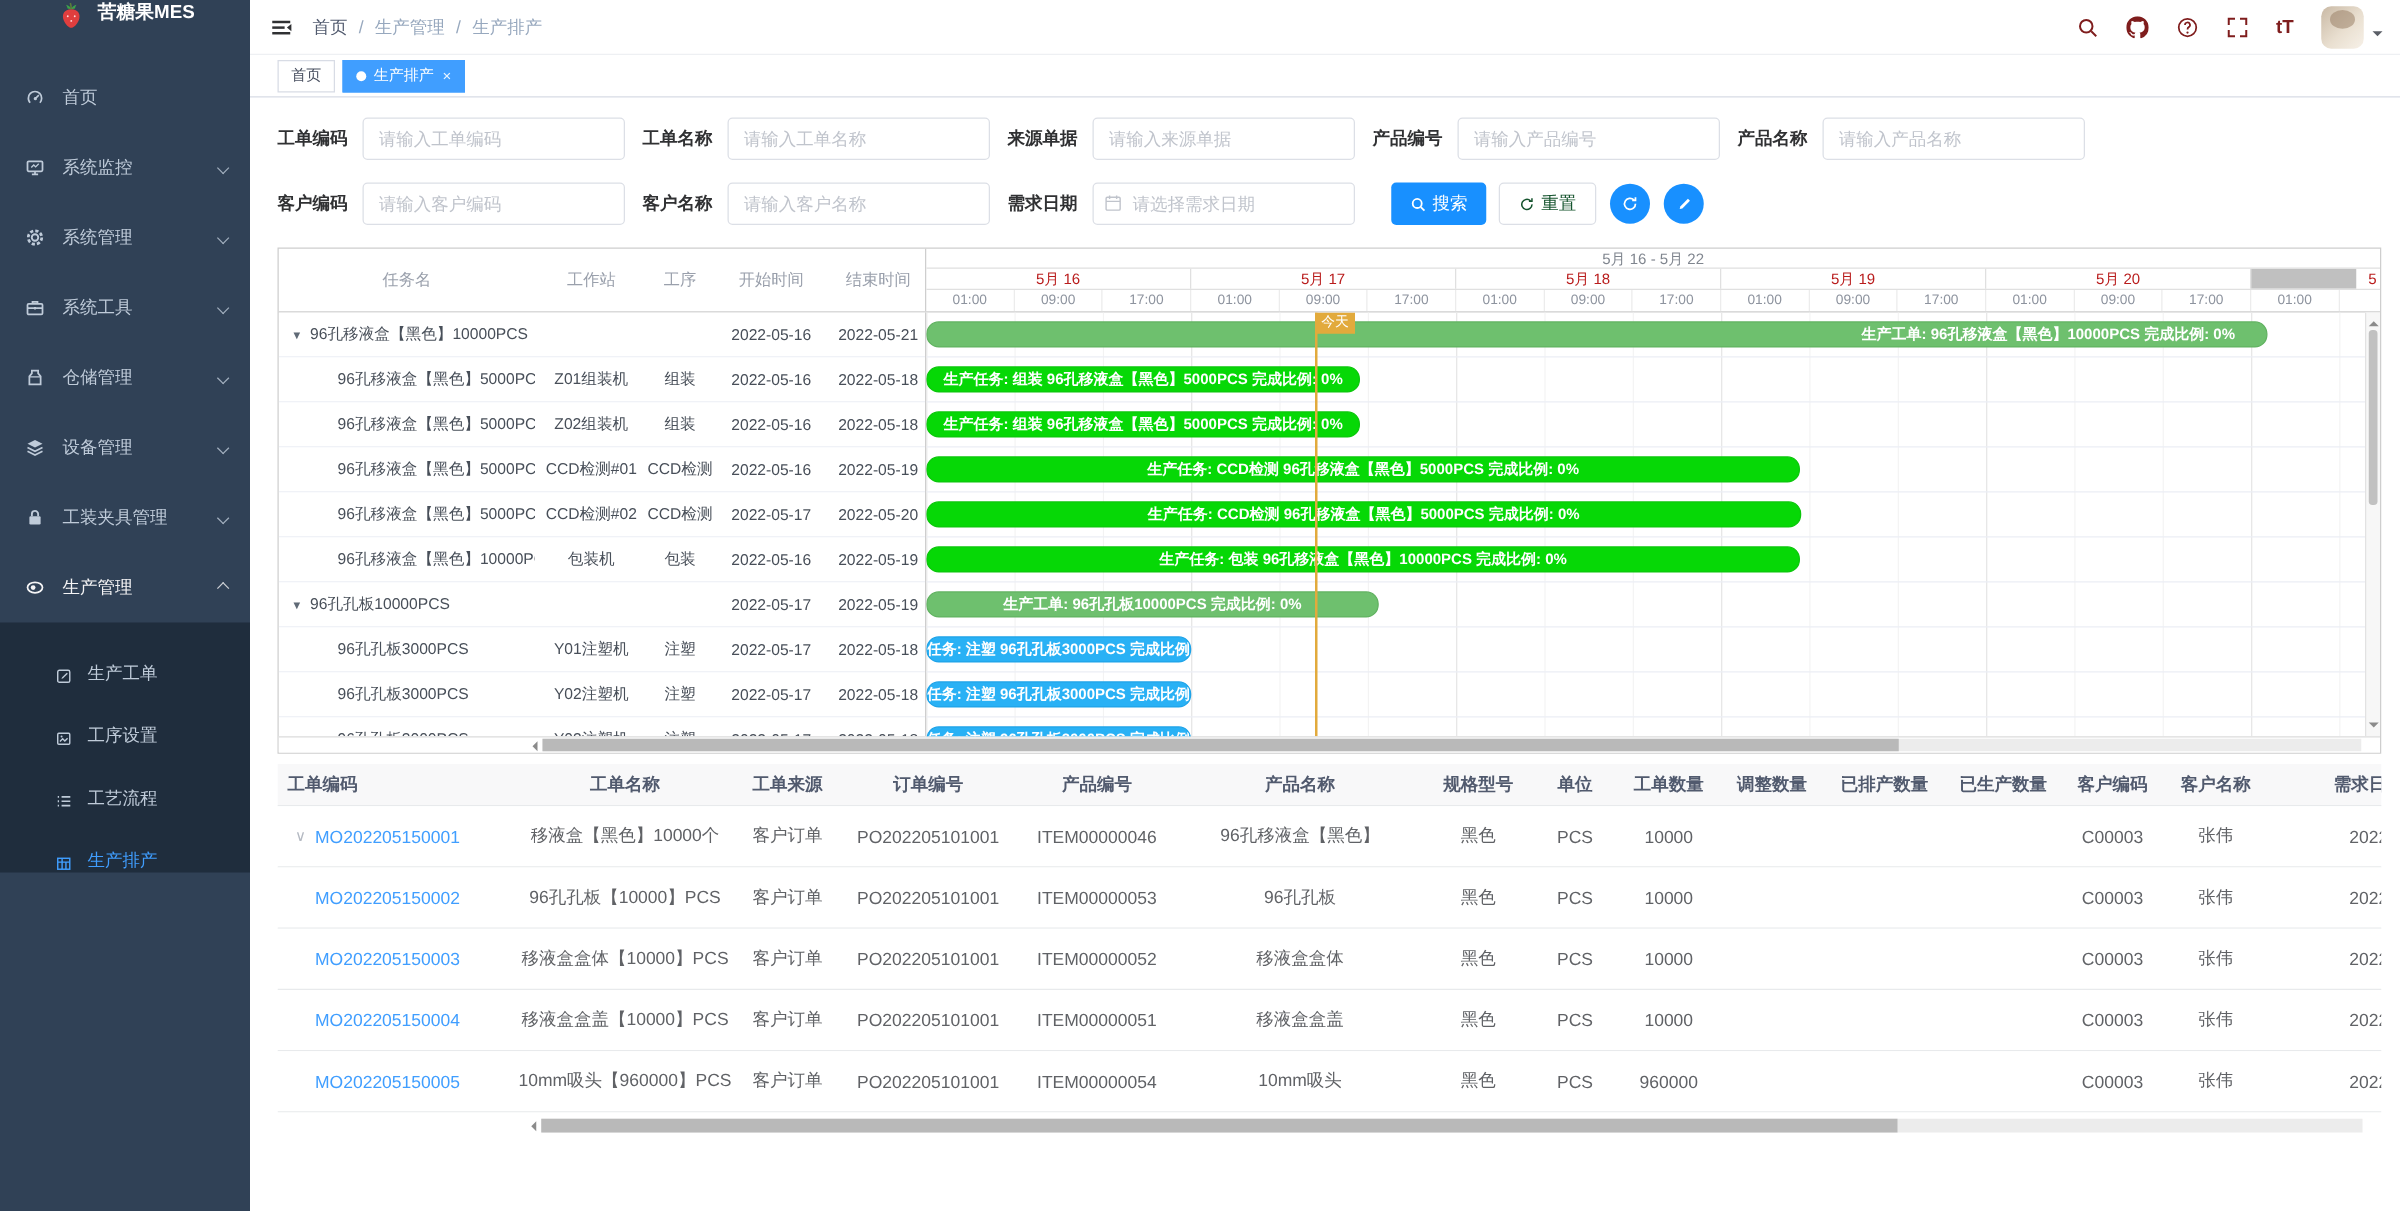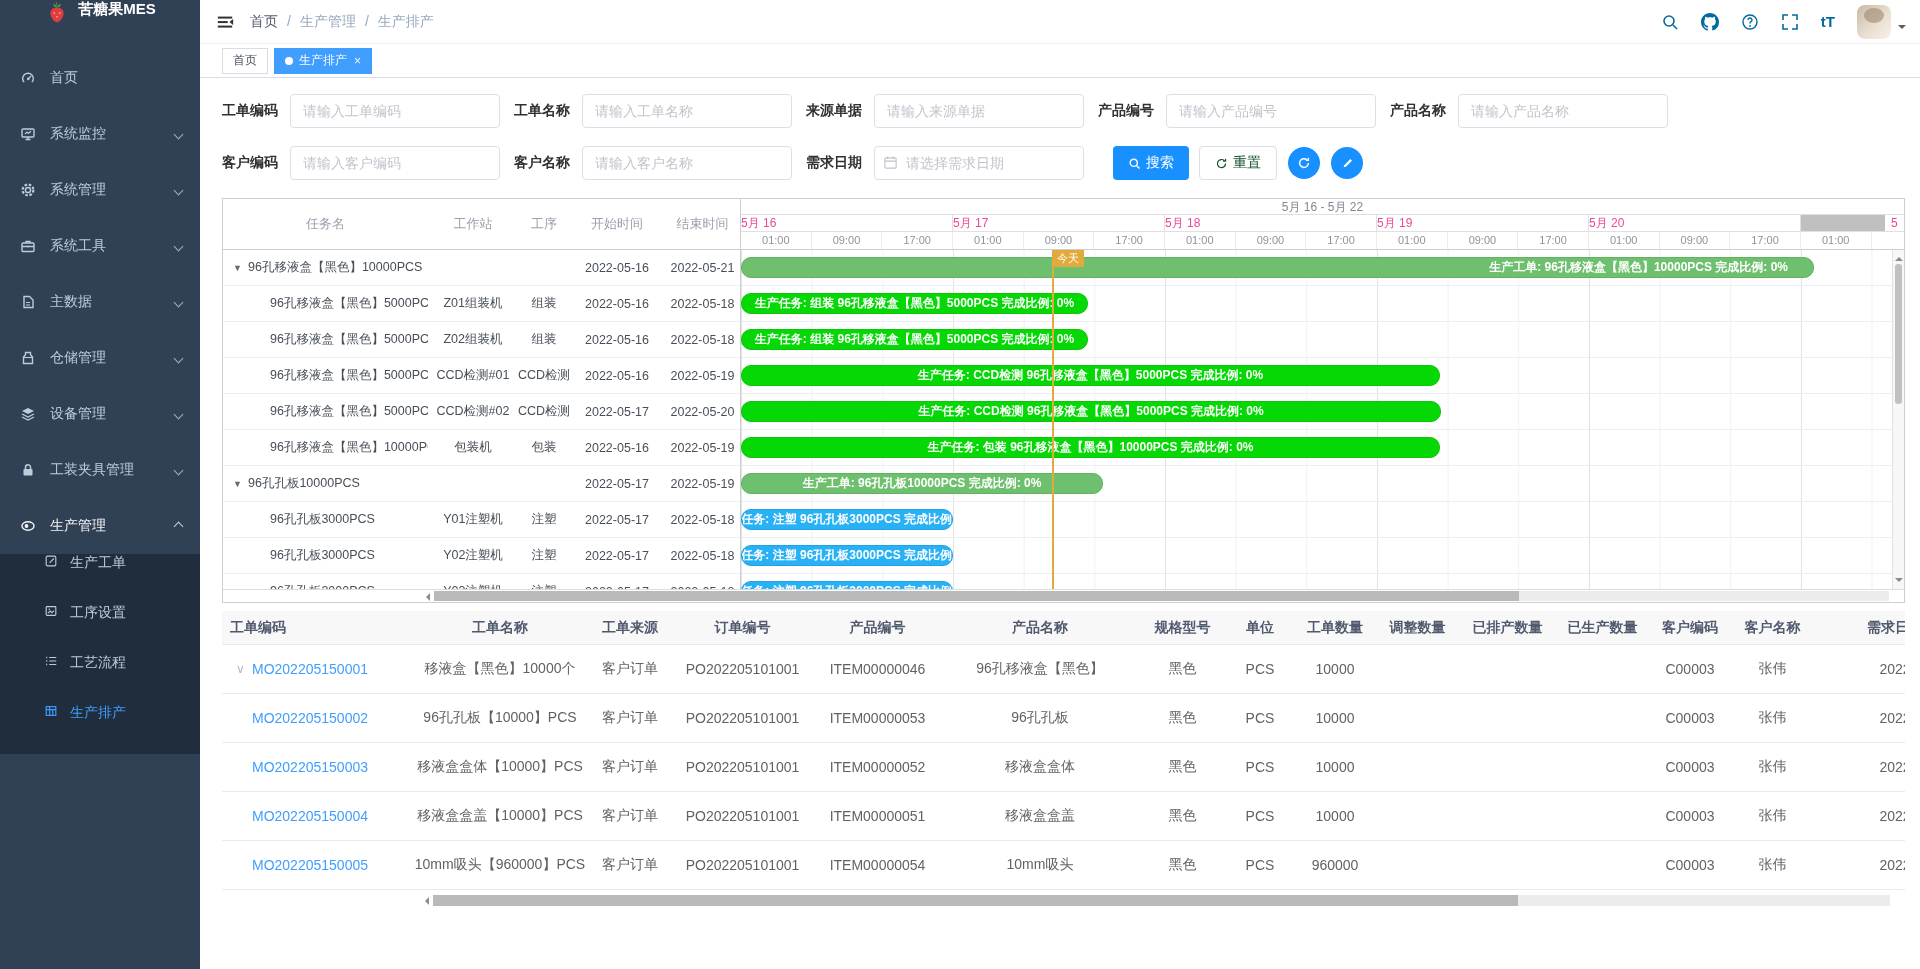--- a/index.html
+++ b/index.html
@@ -9,32 +9,32 @@
 
 .sidebar{position:fixed;left:0;top:0;bottom:0;width:200px;background:var(--sidebar-bg,#304156);z-index:10}
 .logo{height:50px;display:flex;align-items:flex-start;justify-content:center;gap:8px;cursor:pointer}
 .logo-title{color:#fff;font-weight:bold;font-size:15px}
 .s-item{height:56px;display:flex;align-items:center;padding:0 18px 0 20px;color:var(--sidebar-text,#bfcbd9);font-size:14px;cursor:pointer}
 .s-item .ic{width:16px;height:16px;margin-right:14px;flex:none}
 .arrow{margin-left:auto;width:7px;height:7px;border-right:1.4px solid currentColor;border-bottom:1.4px solid currentColor;transform:rotate(45deg);opacity:.8;flex:none}
 .s-item.expanded .arrow{transform:rotate(-135deg)}
 .s-item.active-parent{color:#f4f4f5}
 .submenu{background:var(--sidebar-sub-bg,#1f2d3d)}
-.sub-item{height:50px;display:flex;align-items:flex-start;padding-left:44px;color:var(--sidebar-text,#bfcbd9);font-size:14px;cursor:pointer}
+.sub-item{height:50px;display:flex;align-items:flex-end;padding-left:44px;color:var(--sidebar-text,#bfcbd9);font-size:14px;cursor:pointer}
 .sub-item .ic{width:14px;height:14px;margin-right:12px;flex:none}
 .sub-item.active{color:var(--accent,#409eff)}
 
 
 .main{margin-left:200px;height:100%}
 .navbar{height:44px;display:flex;align-items:center;border-bottom:1px solid #eef0f3;background:#fff}
 .hamburger{padding:0 16px;height:100%;display:flex;align-items:center;cursor:pointer;color:#303133}
 .breadcrumb{font-size:14px;color:#97a8be}
 .breadcrumb .b-home{color:#515a6e}
 .breadcrumb .sep{margin:0 9px;color:#97a8be}
-.nav-right{margin-left:auto;display:flex;align-items:center;gap:22px;padding-right:14px;color:#0369a1}
+.nav-right{margin-left:auto;display:flex;align-items:center;gap:22px;padding-right:14px;color:#7f1d1d}
 .nav-ic{width:18px;height:18px;cursor:pointer;flex:none}
 .font-ic{font-size:15px;font-weight:bold;cursor:pointer}
 .avatar-wrap{display:flex;align-items:flex-start;gap:7px;cursor:pointer}
 .avatar{width:34px;height:34px;border-radius:8px;background:linear-gradient(135deg,#c9b9a5,#e9dfd0 55%,#f7f1e8);position:relative;overflow:hidden}
 .avatar::after{content:"";position:absolute;left:7px;top:3px;width:20px;height:15px;border-radius:50%;background:#9b8268;opacity:.55}
 .caret-down{width:0;height:0;border:4px solid transparent;border-top-color:#5a5e66;margin-top:20px}
 
 
 .tabbar{height:34px;display:flex;align-items:center;gap:6px;padding-left:22px;border-bottom:1px solid #d8dce5;background:#fff}
 .tab{height:26px;display:flex;align-items:center;padding:0 10px;border:1px solid #d8dce5;background:#fff;font-size:12px;color:#495060;cursor:pointer}
@@ -60,21 +60,21 @@
 
 .gantt{margin:0 15px 0 22px;border:1px solid #cecece;background:#fff}
 .g-head{display:flex;height:51px;border-bottom:1px solid #cecece}
 .g-grid-head{width:518px;flex:none;display:flex;align-items:center;border-right:1px solid #cecece}
 .gcell{flex:none;text-align:center;overflow:hidden;white-space:nowrap}
 .gc0{width:205px}.gc1{width:90px}.gc2{width:52px}.gc3{width:94px}.gc4{width:77px}
 .g-grid-head .gcell{color:#9aa0ac;font-size:13px}
 .g-scale{flex:1;overflow:hidden}
 .scale-range{height:16px;line-height:16px;text-align:center;font-size:12px;color:#80868f;border-bottom:1px solid #e0e0e0}
 .scale-days{display:flex;height:17px;border-bottom:1px solid #e0e0e0}
-.day-cell{flex:none;position:relative;text-align:left;font-size:12px;color:#ec4899;line-height:16px;border-right:1px solid #e0e0e0;overflow:hidden}
+.day-cell{flex:none;position:relative;text-align:center;font-size:12px;color:#b91c1c;line-height:16px;border-right:1px solid #e0e0e0;overflow:hidden}
 .day-block{display:none}
 .day-last{border-right:none}
 .day-last .day-label{position:absolute;left:90px;top:0}
 .day-last .day-block{display:block;position:absolute;left:-16px;top:0;bottom:0;width:100px;background:#c0c0c0}
 .scale-hours{display:flex;height:17px}
 .hour-cell{flex:none;width:70.667px;text-align:center;font-size:11px;color:#8d939e;line-height:16px;border-right:1px solid #ececec}
 .g-body{display:flex;height:339px}
 .g-grid-rows{width:518px;flex:none;border-right:1px solid #cecece;overflow:hidden}
 .g-row{height:36px;display:flex;align-items:center;border-bottom:1px solid #ebeef5;font-size:12.5px;color:#484f59;cursor:pointer;background:#fff}
 .name-cell{text-align:left;padding-left:10px;display:flex;align-items:center}
@@ -158,28 +158,20 @@
   <div class="s-item">
     <svg class="ic" viewBox="0 0 16 16" fill="none" stroke="currentColor" stroke-width="1.4">
         <rect x="2" y="5" width="12" height="8.5" rx="1"></rect>
         <path d="M6 5V3.5h4V5M2 8.5h12M8 7.5v2"></path>
       </svg>
     <span>系统工具</span>
       <i class="arrow"></i>
   </div>
   <div class="s-item">
     <svg class="ic" viewBox="0 0 16 16" fill="none" stroke="currentColor" stroke-width="1.4">
-        <path d="M4 2.5h5.5L13 6v7.5H4z"></path>
-        <path d="M6 8.5h4M6 11h4" stroke-width="1.1"></path>
-      </svg>
-    <span>主数据</span>
-      <i class="arrow"></i>
-  </div>
-  <div class="s-item">
-    <svg class="ic" viewBox="0 0 16 16" fill="none" stroke="currentColor" stroke-width="1.4">
         <path d="M5.5 2.5h5v2.2l2 2.4v6.4H3.5V7.1l2-2.4z"></path>
         <path d="M3.5 7.5h9" stroke-width="1.1"></path>
       </svg>
     <span>仓储管理</span>
       <i class="arrow"></i>
   </div>
   <div class="s-item">
     <svg class="ic" viewBox="0 0 16 16">
         <path fill="currentColor" d="M8 2 14 5 8 8 2 5z"></path>
         <path fill="none" stroke="currentColor" stroke-width="1.3" d="M2 8l6 3 6-3M2 11l6 3 6-3"></path>

